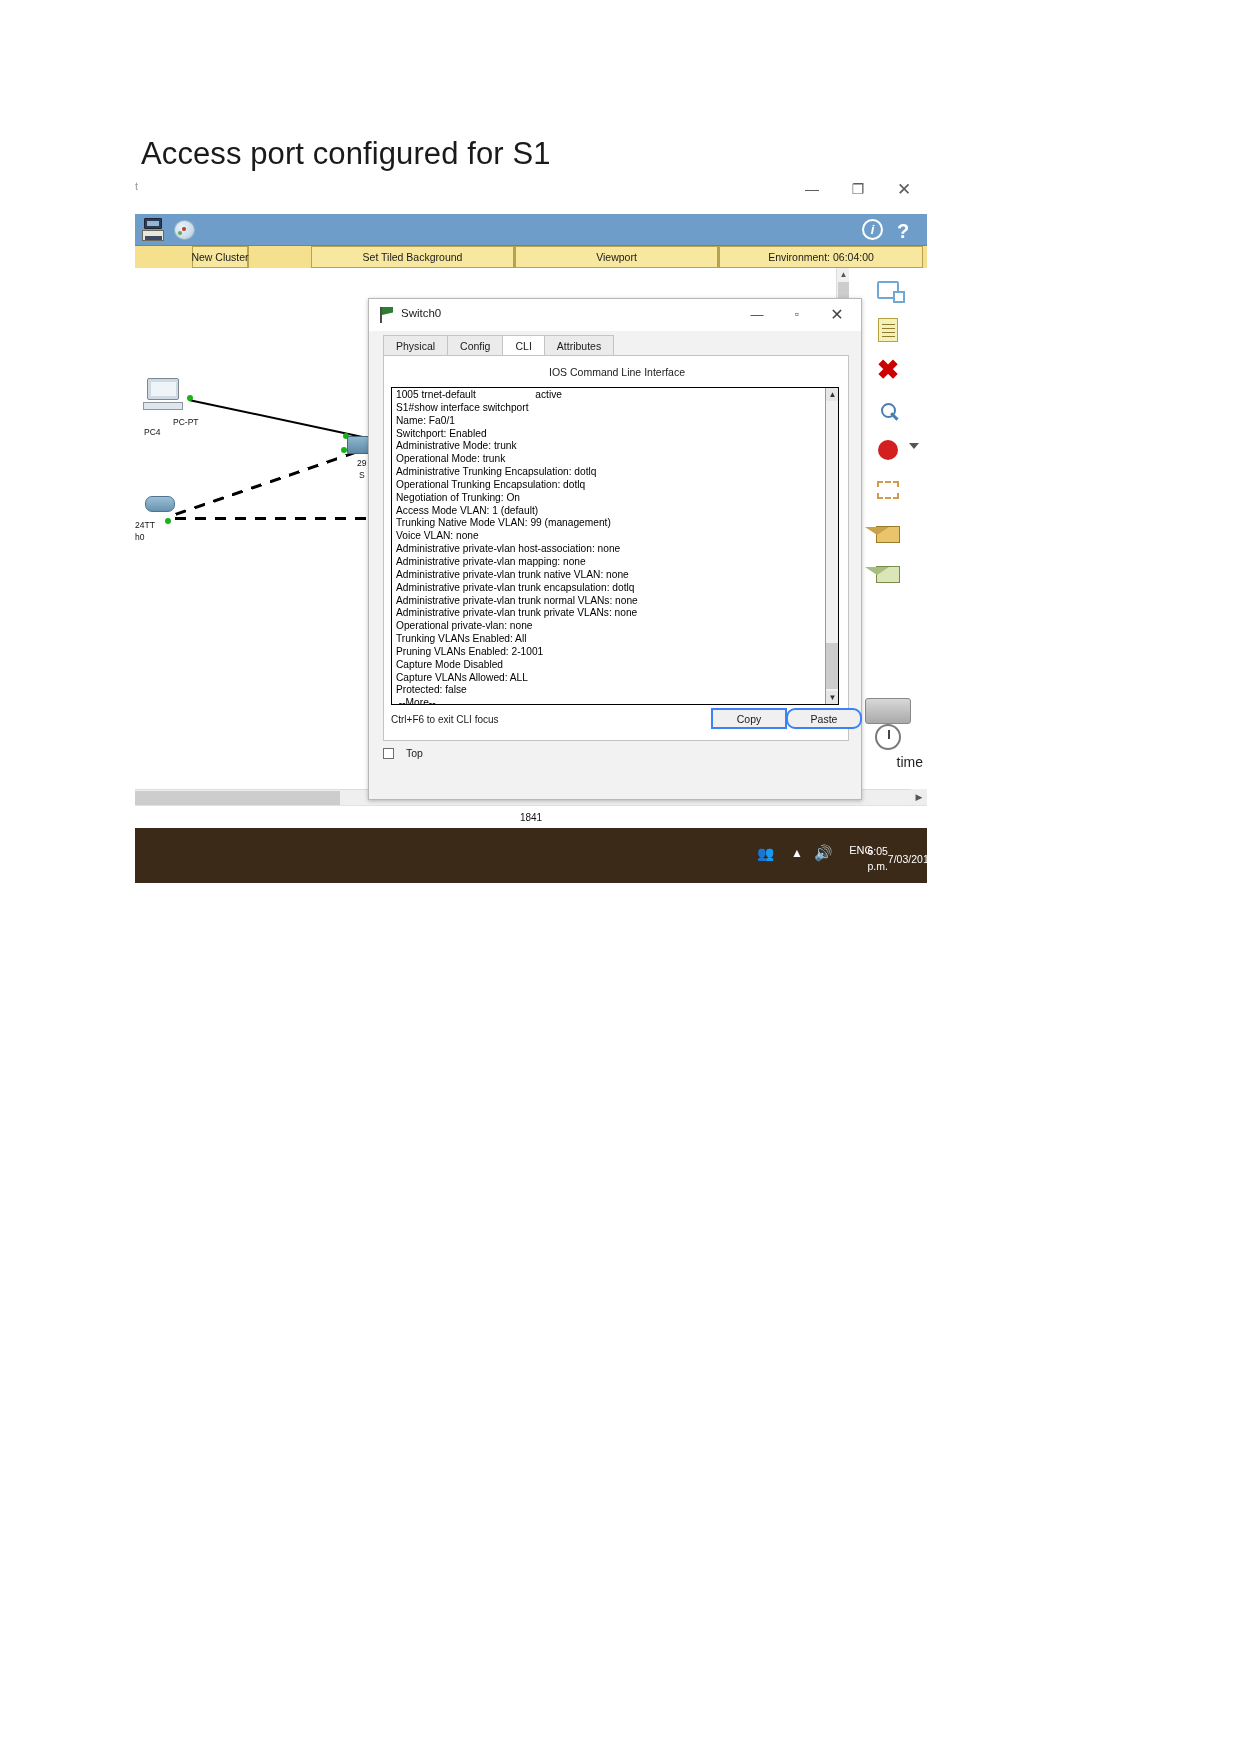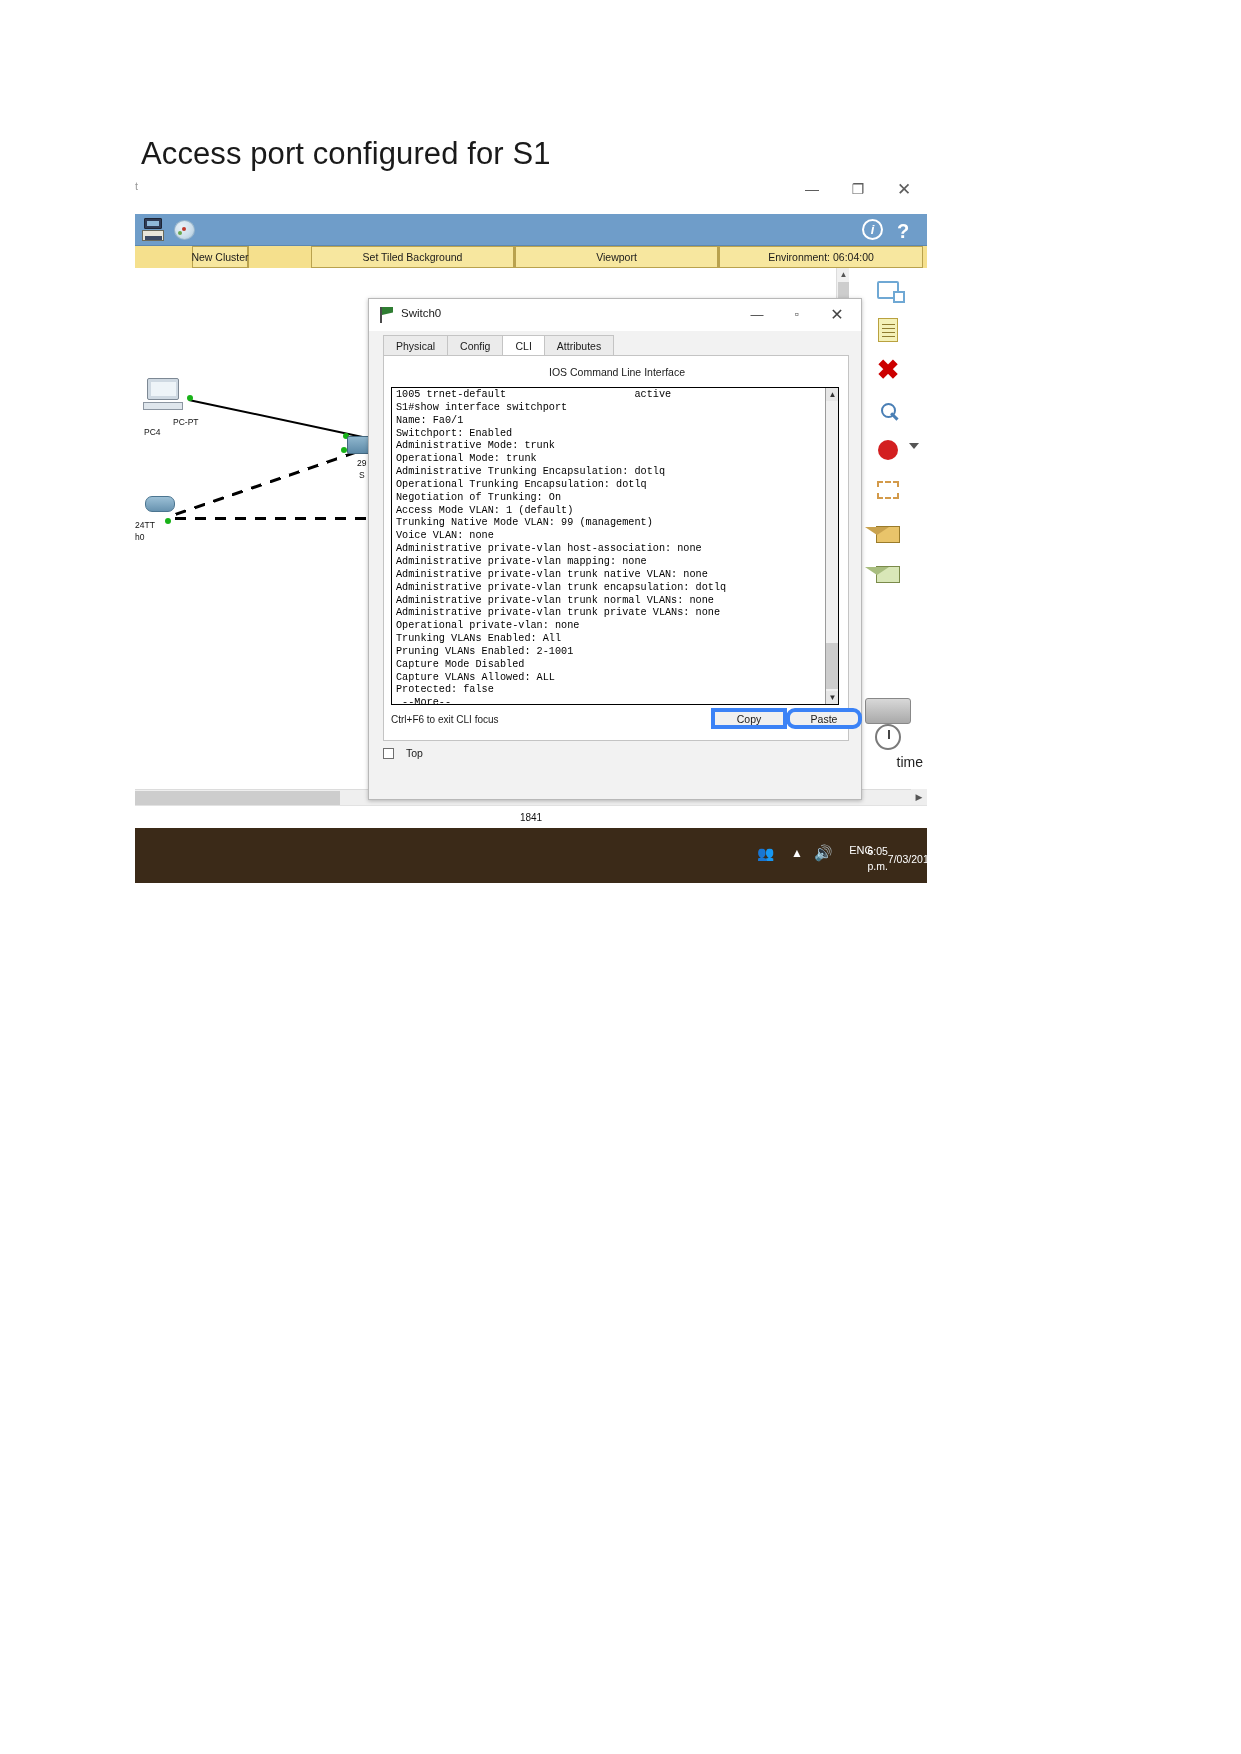--- a/index.html
+++ b/index.html
@@ -248,32 +248,32 @@
     background:#ffffff; border:1px solid #c4c4c4;
   }
   #sd-subtitle { position:absolute; left:0; top:10px; width:466px; text-align:center; font-size:10.5px; color:#1a1a1a;}
   #cli-box {
     position:absolute; left:7px; top:31px; width:448px; height:318px;
     background:#ffffff; border:1px solid #000000;
     overflow:hidden;
   }
   #cli-text {
     position:absolute; left:4px; top:1px; width:420px;
-    font-family:Liberation Mono, monospace;
+    font-family:Liberation Sans, sans-serif;
     font-size:10.2px; line-height:12.85px; color:#000; white-space:pre;
   }
   #cli-vscroll { position:absolute; right:0; top:0; width:13px; height:316px; background:#f0f0f0; border-left:1px solid #9b9b9b;}
   #cli-vscroll .a{position:absolute;left:0;width:13px;height:13px;display:flex;align-items:center;justify-content:center;font-size:8px;color:#333;background:#e6e6e6;}
   #cli-vscroll .up{top:0;} #cli-vscroll .dn{bottom:0;}
   #cli-vscroll .th{position:absolute;left:0;top:255px;width:13px;height:46px;background:#cdcdcd;}
 
   #cli-hint { position:absolute; left:7px; top:358px; font-size:10px; color:#1a1a1a; }
   .sdbtn2 {
     position:absolute; top:352px; width:76px; height:21px;
-    background:#f0f0f0; border:4px solid #3b82f6;
+    background:#f0f0f0; border:2px solid #3b82f6;
     font-size:10.5px; color:#1a1a1a;
     display:flex;align-items:center;justify-content:center;
   }
   #btn-copy { left:327px; }
   #btn-paste { left:402px;border-radius:9px; }
 
   #sd-footer { position:absolute; left:14px; top:448px; display:flex; align-items:center; }
   #sd-top-check { width:11px; height:11px; border:1px solid #6e6e6e; background:#fff; }
   #sd-top-label { margin-left:12px; font-size:10.5px; color:#1a1a1a; }
 </style>

